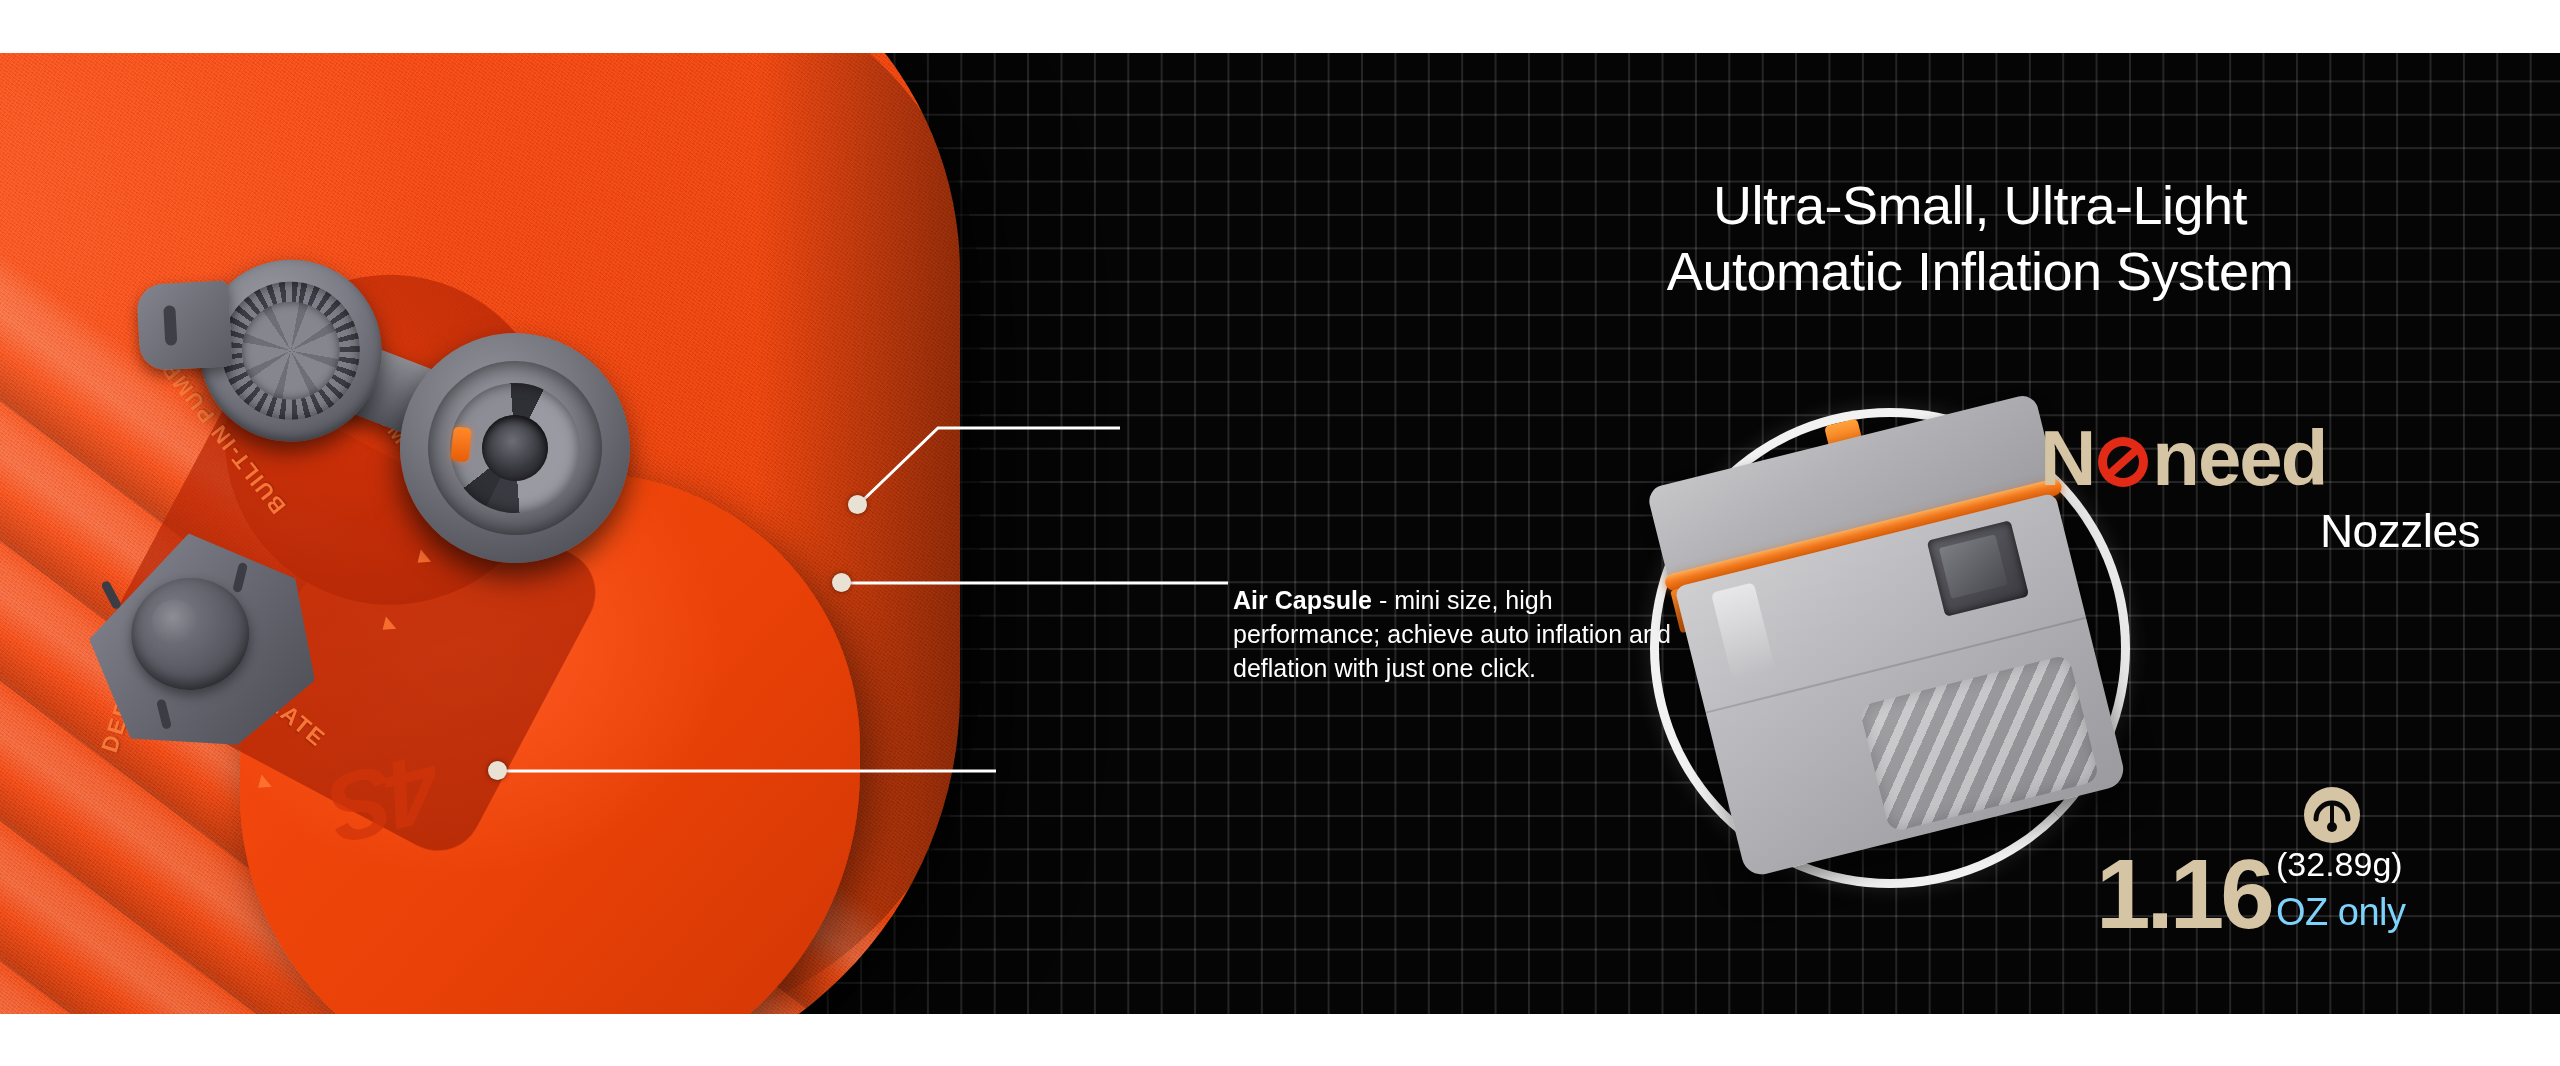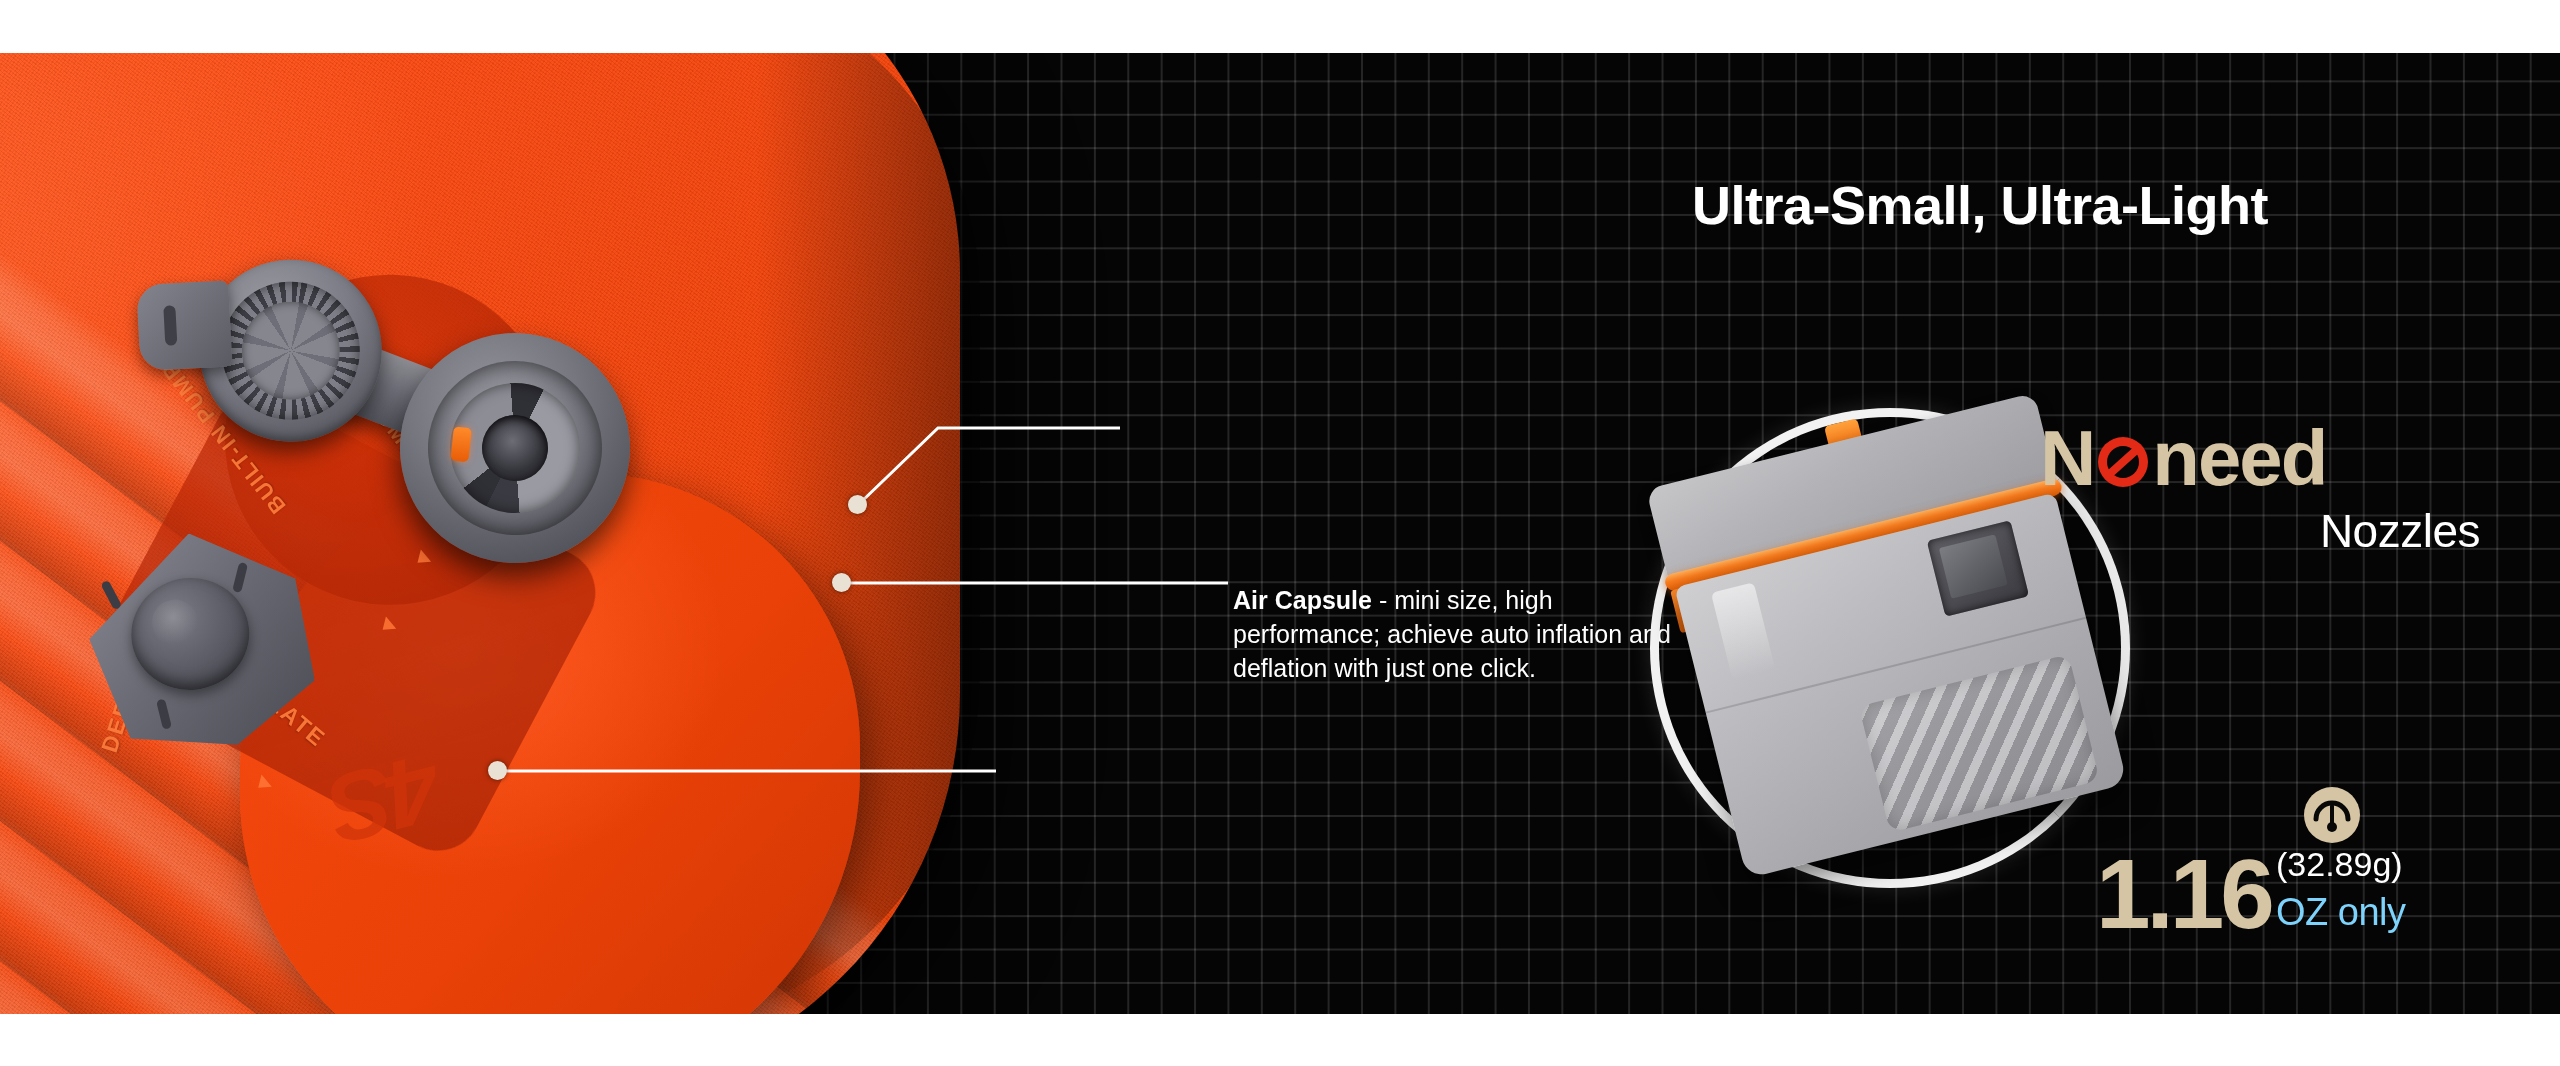--- a/index.html
+++ b/index.html
@@ -353,21 +353,21 @@
   }
 
   
   .headline {
     position:absolute;
     left:1430px; top:120px;
     width:1100px;
     text-align:center;
     color:#ffffff;
     font-size:54px;
-    font-weight:bold;
+    font-weight:normal;
     line-height:1.22;
     letter-spacing:-0.5px;
   }
 
   .noneed {
     position:absolute;
     left:2040px; top:368px;
     width:440px;
   }
   .noneed-main {
@@ -507,20 +507,21 @@
   <div class="dot" style="left:488px; top:708px;"></div>
 
 
   <div class="callout c2">
     <span><b>Air Capsule</b><span> - </span><span>mini size, high performance; achieve auto inflation and deflation with just one click.</span></span>
   </div>
 
 
   <div class="headline">
     <div>Ultra-Small, Ultra-Light</div>
+    <div>Automatic Inflation System</div>
   </div>
 
   <div class="pump-stage">
     <div class="pump-ring"></div>
     <div class="pump-body">
       <div class="pump-nub"></div>
       <div class="pump-lid"></div>
       <div class="pump-orangeline"></div>
       <div class="pump-orange-side"></div>
       <div class="pump-main">

